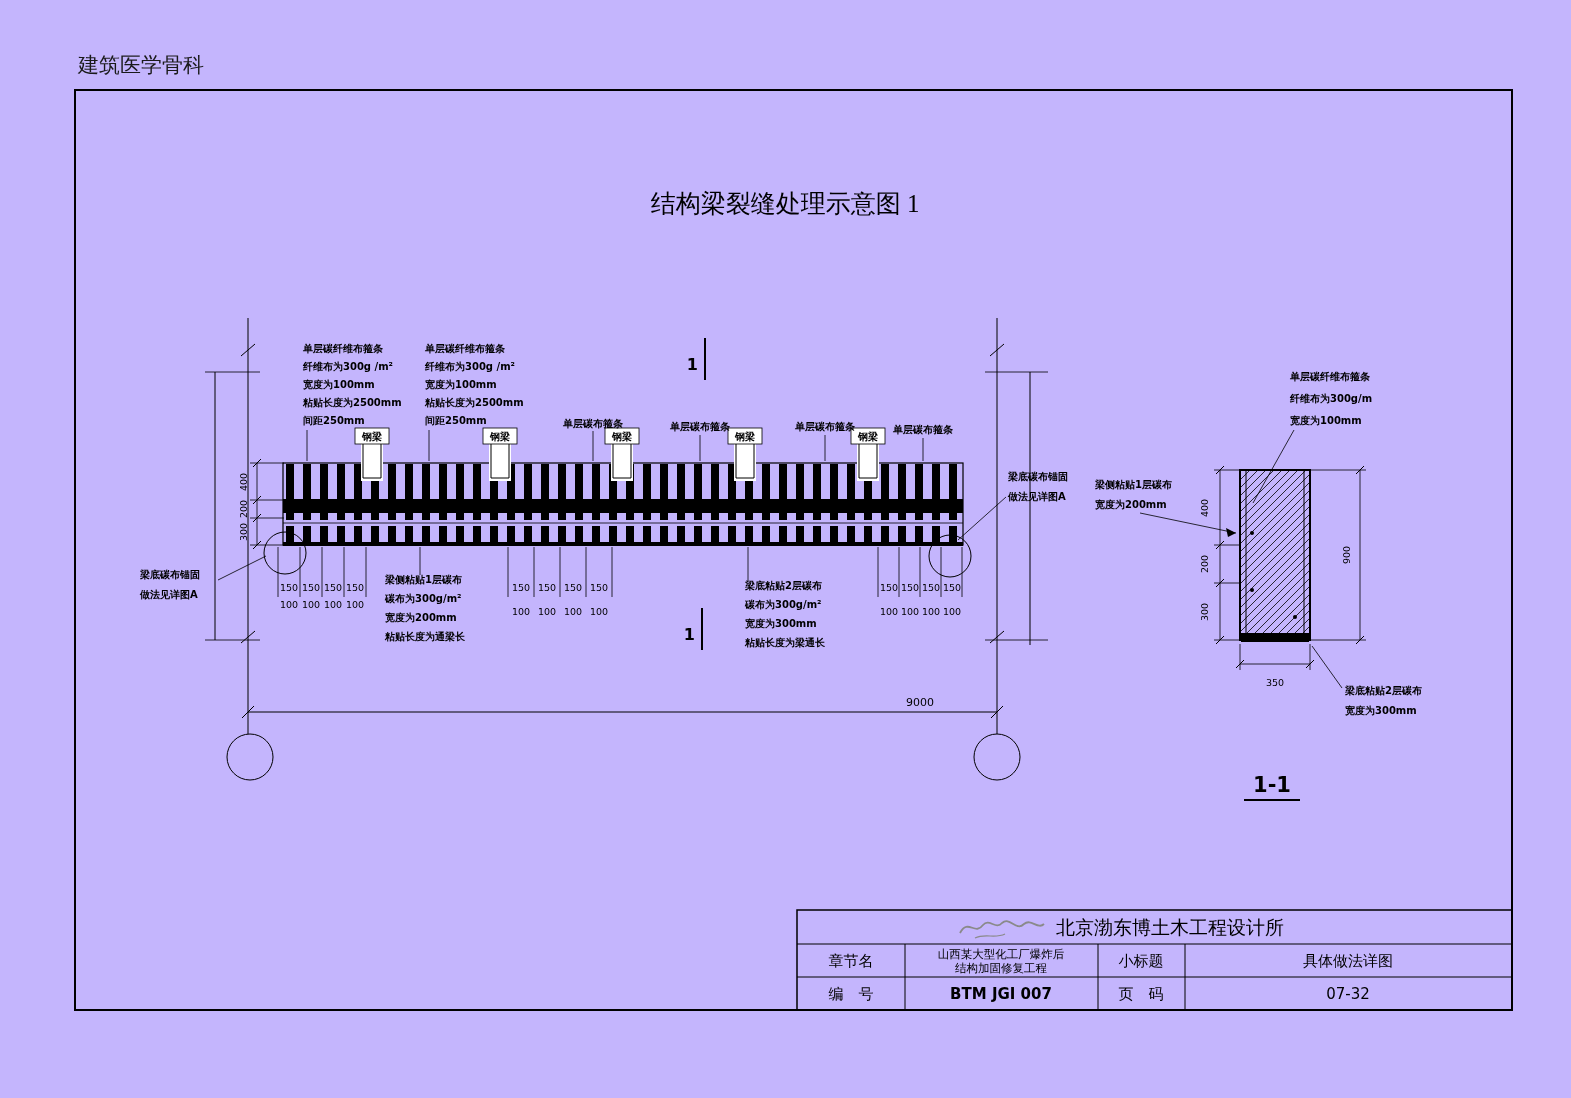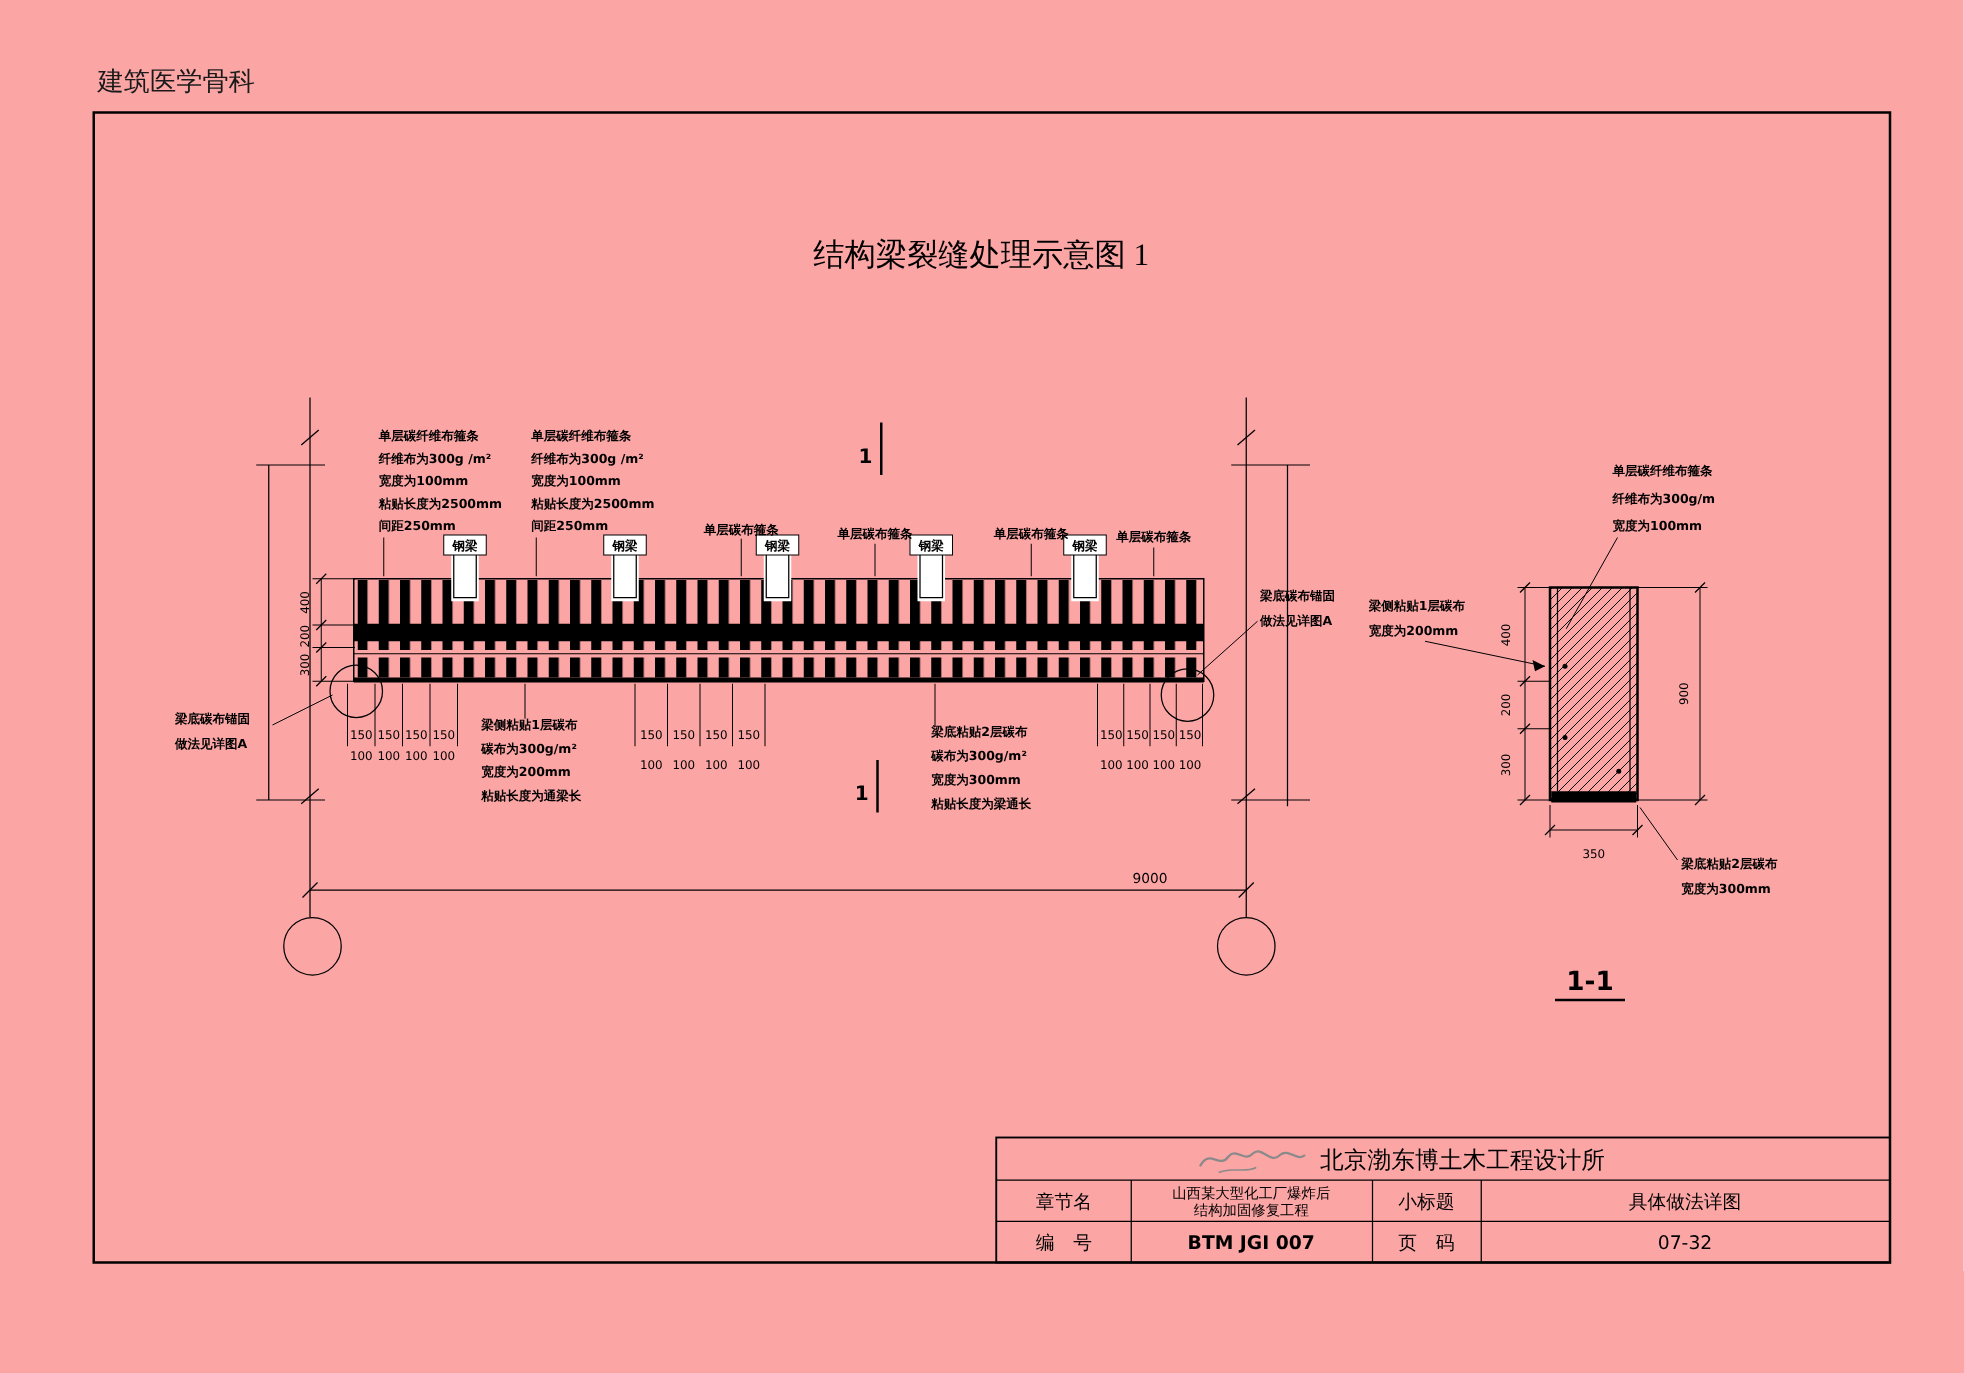--- a/index.html
+++ b/index.html
@@ -1,16 +1,16 @@
 <!DOCTYPE html>
 <html><head>
 <meta charset="utf-8">
 <style>
   html,body{margin:0;padding:0;background:#ffffff;}
-  .page{position:relative;width:1571px;height:1098px;background:#fca5a5;overflow:hidden;}
+  .page{position:relative;width:1571px;height:1098px;background:#c4b5fd;overflow:hidden;}
   svg{position:absolute;left:0;top:0;}
   svg text{font-family:"DejaVu Sans",sans-serif;fill:#000;}
   .ln{stroke:#000;stroke-width:1;fill:none;}
   .ln2{stroke:#000;stroke-width:2;fill:none;}
   .thin{stroke:#000;stroke-width:0.8;fill:none;}
   .note{font-size:10px;font-weight:700;}
   .dim{font-size:9.5px;}
   .dim-lg{font-size:11px;}
   .mark{font-size:16px;font-weight:700;}
   .title-text{font-size:25px;font-family:"Liberation Serif","DejaVu Serif",serif;}

